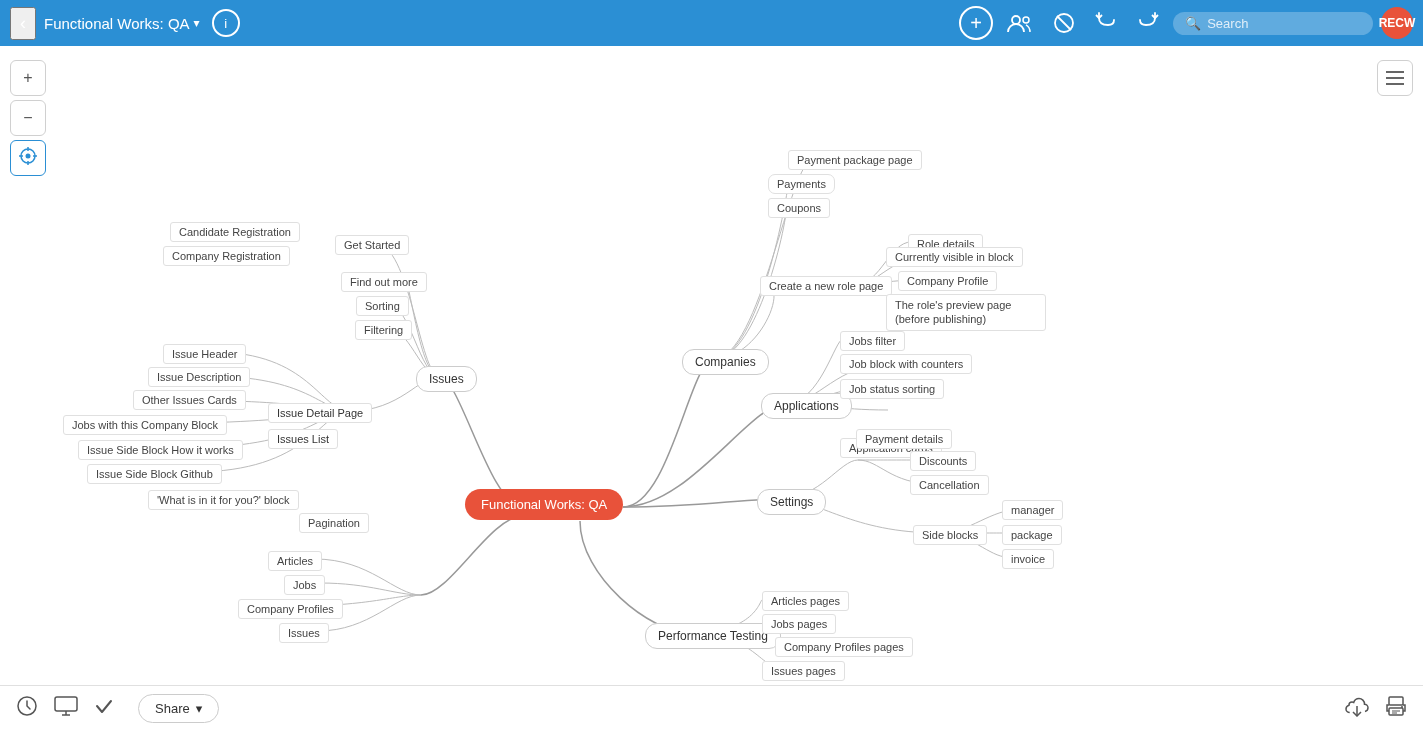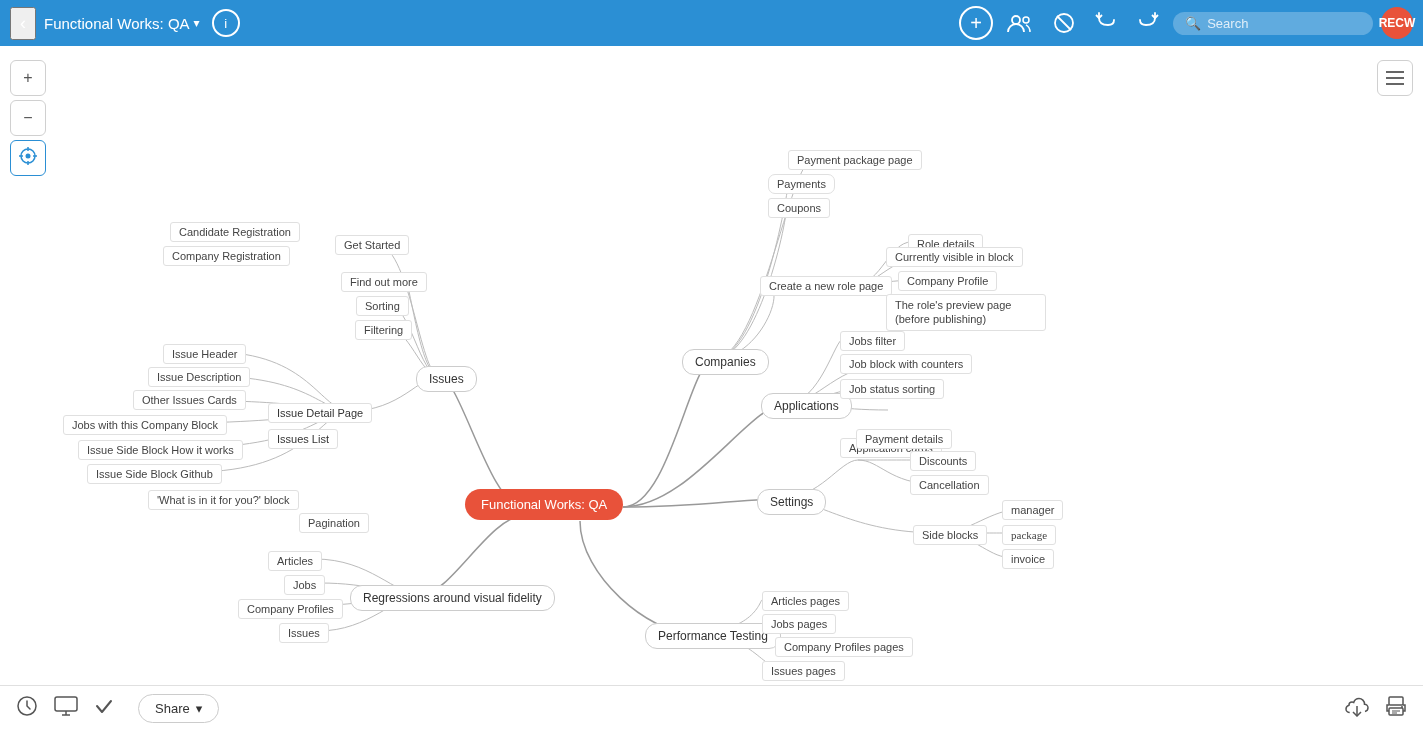--- a/index.html
+++ b/index.html
@@ -397,23 +397,20 @@
   </div>
 
   <div class="branch-node" style="left: 757px; top: 443px;">
     <span>Settings</span>
   </div>
 
   <div class="branch-node" style="left: 645px; top: 577px;">
     <span>Performance Testing</span>
   </div>
 
-  <div class="branch-node" style="left: 350px; top: 539px;">
-    <span>Regressions around visual fidelity</span>
-  </div>
 
   <div class="leaf-node" style="left: 335px; top: 189px;">
     <span>Get Started</span>
   </div>
   <div class="leaf-node" style="left: 341px; top: 226px;">
     <span>Find out more</span>
   </div>
   <div class="leaf-node" style="left: 356px; top: 250px;">
     <span>Sorting</span>
   </div>
@@ -509,21 +506,21 @@
   <div class="leaf-node" style="left: 910px; top: 429px;">
     <span>Cancellation</span>
   </div>
 
   <div class="leaf-node" style="left: 913px; top: 479px;">
     <span>Side blocks</span>
   </div>
   <div class="leaf-node" style="left: 1002px; top: 454px;">
     <span>manager</span>
   </div>
-  <div class="leaf-node" style="left: 1002px; top: 479px; font-family: Liberation Serif, serif;">
+  <div class="leaf-node" style="left: 1002px; top: 479px;">
     <span>package</span>
   </div>
   <div class="leaf-node" style="left: 1002px; top: 503px;">
     <span>invoice</span>
   </div>
 
   <div class="leaf-node" style="left: 762px; top: 545px;">
     <span>Articles pages</span>
   </div>
   <div class="leaf-node" style="left: 762px; top: 568px;">

